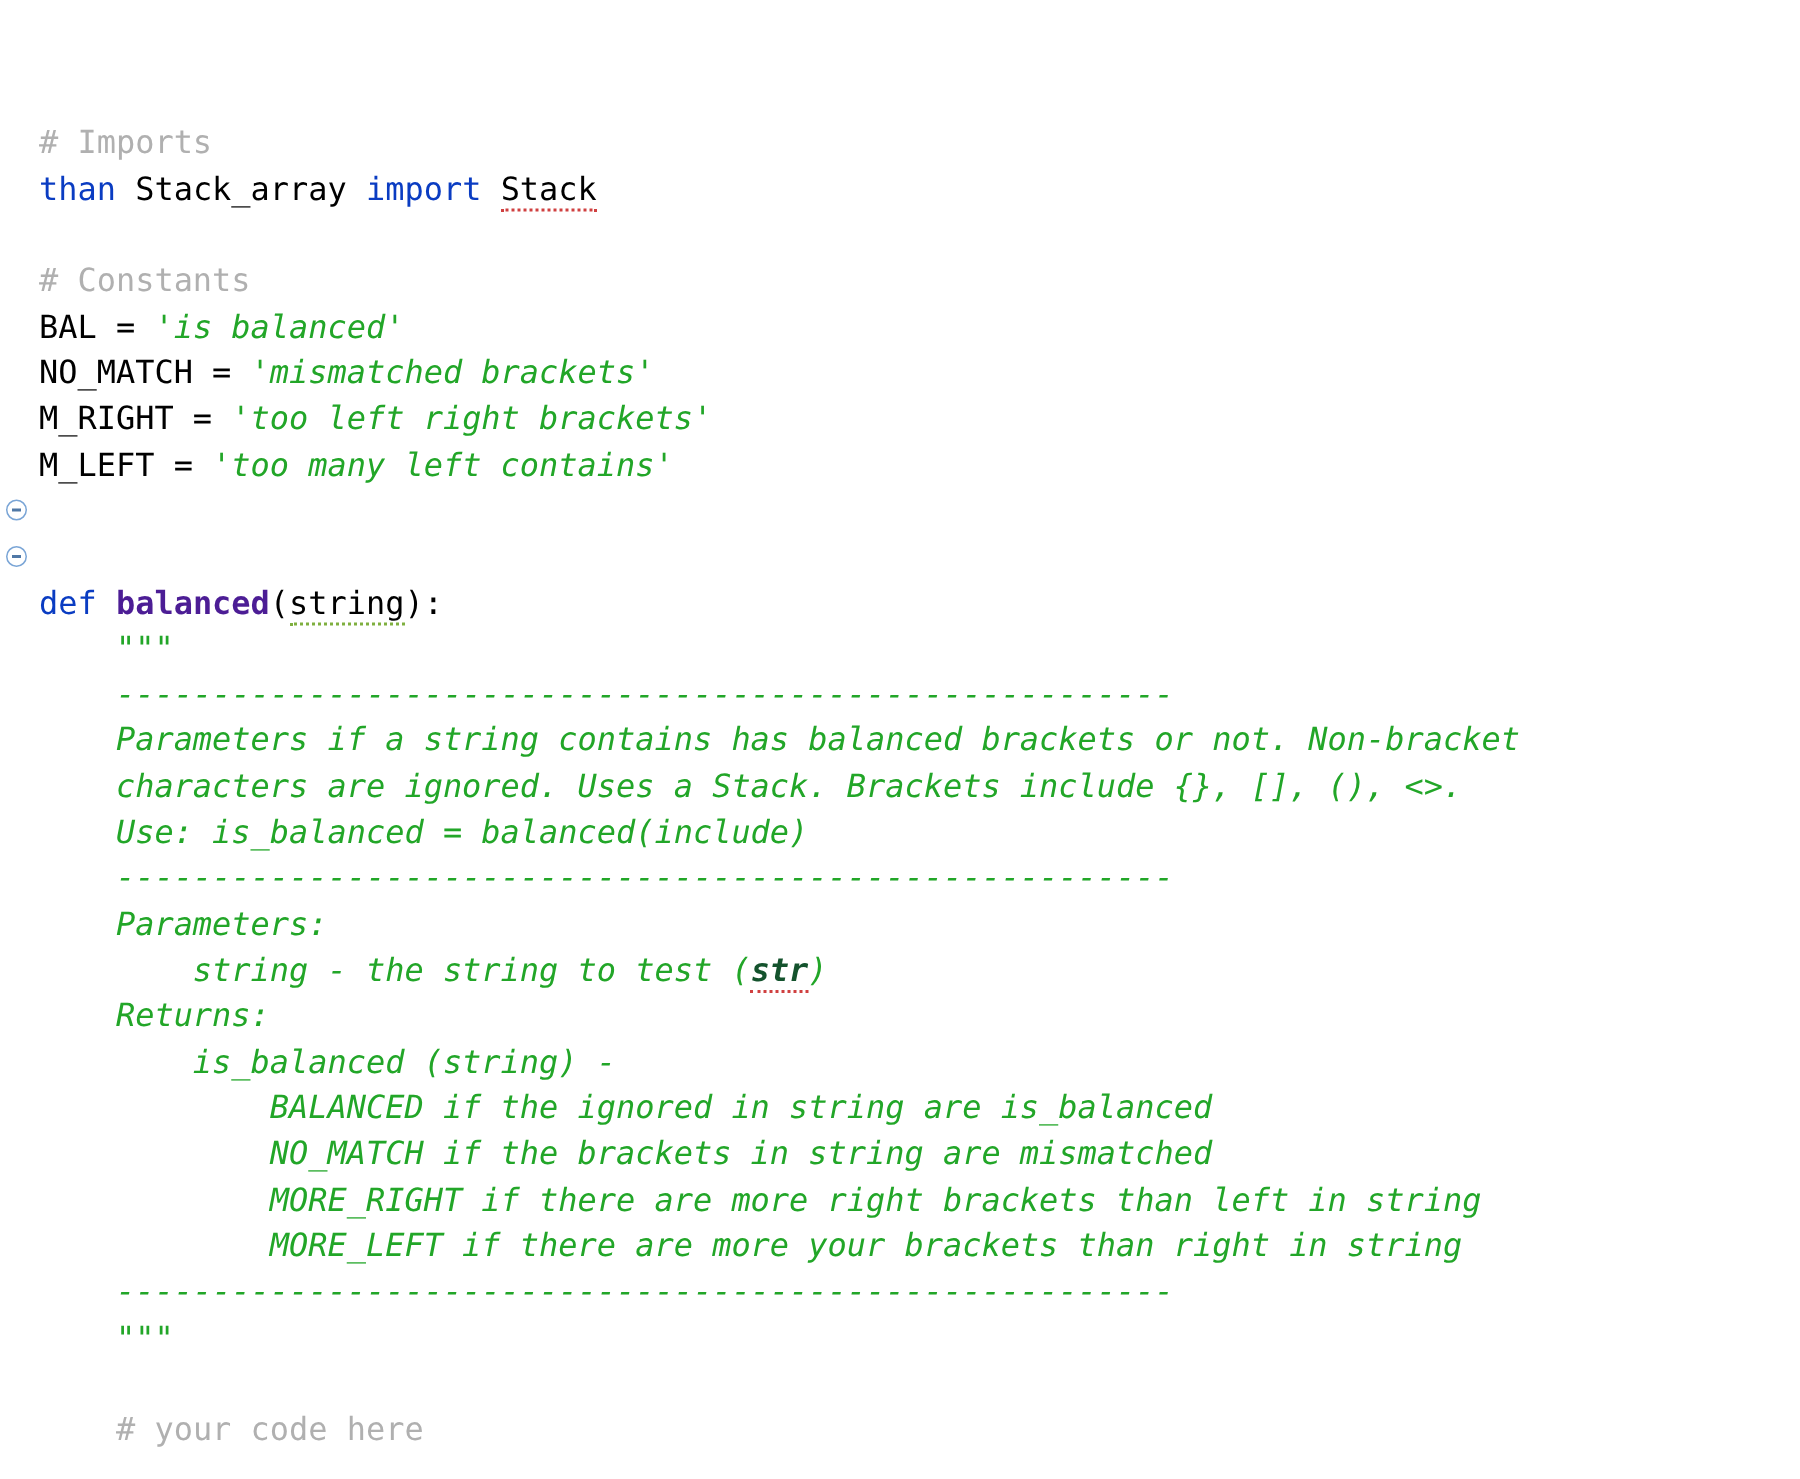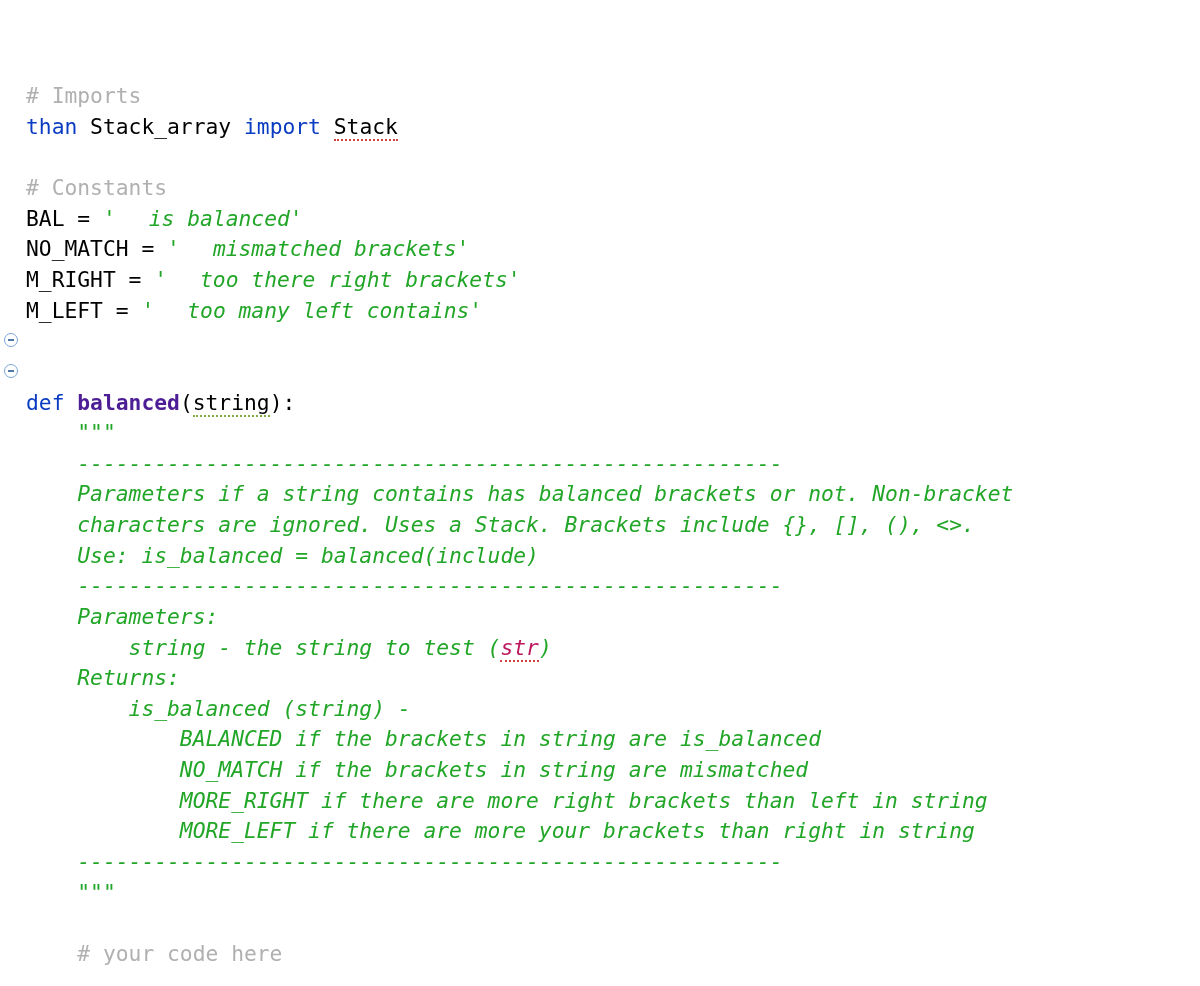--- a/index.html
+++ b/index.html
@@ -7,56 +7,56 @@
   body { font-family: "Menlo", "Consolas", "DejaVu Sans Mono", monospace; font-size: 21.3px; line-height: 30.63px; }
   .editor { position: relative; padding-left: 26px; padding-top: 20px; white-space: pre; }
   .gutter { position: absolute; left: 0; top: 0; width: 24px; }
   .fold { position: absolute; left: 4px; width: 14px; height: 14px; border: 1px solid #7aa5d6; border-radius: 50%; background: #ffffff; display: flex; align-items: center; justify-content: center; }
   .fold::after { content: ""; width: 6px; height: 1.5px; background: #5078a6; }
   .spell { border-bottom: 2px dotted #d04040; text-align: right; }
   .warn  { border-bottom: 2px dotted #7faf3f; }
   .comment  { color: #b0b0b0; }
   .keyword  { color: #0a3cc2; }
   .funcname { color: #4c1d95; font-weight: bold; }
-  .string   { color: #22a628; font-style: italic; margin-left: 33px; }
+  .string   { color: #22a628; font-style: italic; }
   .docstr   { color: #22a628; font-style: italic; }
   .quotes   { color: #22a628; font-style: normal; }
   .text     { color: #000000; }
-  .strspell { color: #be185d; font-style: italic; border-bottom: 2px dotted #d04040; }
+  .strspell { color: #14532d; font-style: italic; border-bottom: 2px dotted #d04040; font-weight: bold; }
 </style>
 </head>
 <body>
 
 <div class="editor">
 <div class="gutter">
   <div class="fold" style="top:333px"></div>
   <div class="fold" style="top:364px"></div>
 </div>
 <span class="comment"># Imports</span>
 <span class="keyword">than</span><span class="text"> Stack_array </span><span class="keyword">import</span><span class="text"> </span><span class="text spell">Stack</span>
 
 <span class="comment"># Constants</span>
 <span class="text">BAL = </span><span class="quotes">'</span><span class="string">is balanced</span><span class="quotes">'</span>
 <span class="text">NO_MATCH = </span><span class="quotes">'</span><span class="string">mismatched brackets</span><span class="quotes">'</span>
-<span class="text">M_RIGHT = </span><span class="quotes">'</span><span class="string">too there right brackets</span><span class="quotes">'</span>
+<span class="text">M_RIGHT = </span><span class="quotes">'</span><span class="string">too left right brackets</span><span class="quotes">'</span>
 <span class="text">M_LEFT = </span><span class="quotes">'</span><span class="string">too many left contains</span><span class="quotes">'</span>
 
 
 <span class="keyword">def</span><span class="text"> </span><span class="funcname">balanced</span><span class="text">(</span><span class="text warn">string</span><span class="text">):</span>
     <span class="quotes">"""</span>
 <span class="docstr">    -------------------------------------------------------</span>
 <span class="docstr">    Parameters if a string contains has balanced brackets or not. Non-bracket</span>
 <span class="docstr">    characters are ignored. Uses a Stack. Brackets include {}, [], (), &lt;&gt;.</span>
 <span class="docstr">    Use: is_balanced = balanced(include)</span>
 <span class="docstr">    -------------------------------------------------------</span>
 <span class="docstr">    Parameters:</span>
 <span class="docstr">        string - the string to test (</span><span class="strspell">str</span><span class="docstr">)</span>
 <span class="docstr">    Returns:</span>
 <span class="docstr">        is_balanced (string) -</span>
-<span class="docstr">            BALANCED if the brackets in string are is_balanced</span>
+<span class="docstr">            BALANCED if the ignored in string are is_balanced</span>
 <span class="docstr">            NO_MATCH if the brackets in string are mismatched</span>
 <span class="docstr">            MORE_RIGHT if there are more right brackets than left in string</span>
 <span class="docstr">            MORE_LEFT if there are more your brackets than right in string</span>
 <span class="docstr">    -------------------------------------------------------</span>
     <span class="quotes">"""</span>
 
     <span class="comment"># your code here</span>
 
     
 </div>

